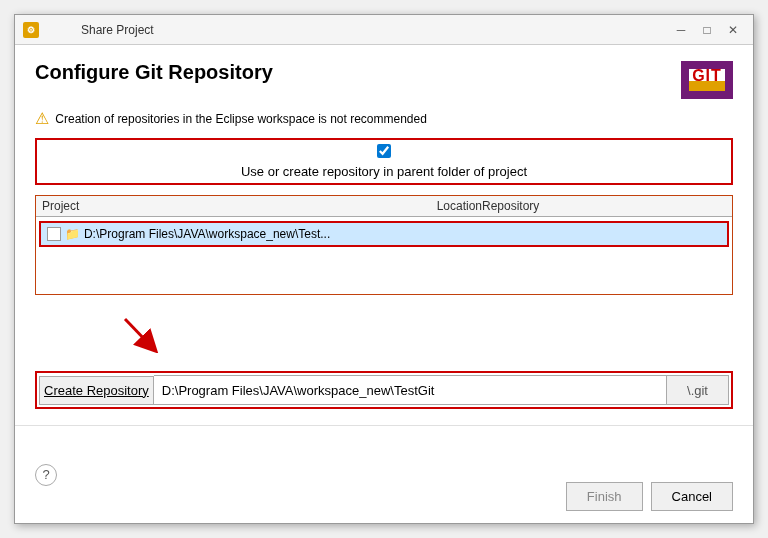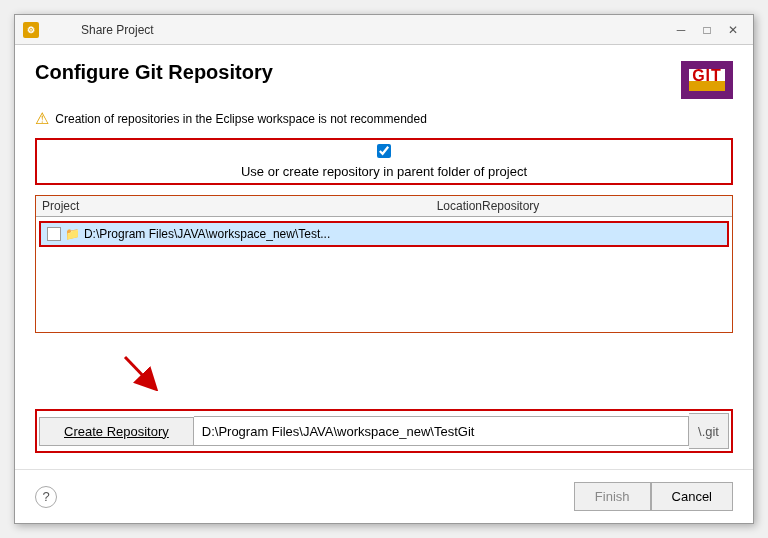--- a/index.html
+++ b/index.html
@@ -208,44 +208,44 @@
       display: flex;
       align-items: center;
       gap: 0;
       border: 2px solid #cc0000;
       padding: 2px;
       background: #fff;
     }
     .create-repo-btn {
       background: #f0f0f0;
       border: 1px solid #aaa;
-      padding: 6px 24px;
+      padding: 6px 4px;
       cursor: pointer;
       font-size: 13px;
       color: #000;
       text-decoration: underline;
       white-space: nowrap;
     }
     .create-repo-input {
       flex: 1;
       border: 1px solid #aaa;
       border-left: none;
       padding: 5px 8px;
       font-size: 13px;
       outline: none;
       height: 30px;
     }
     .git-suffix {
       background: #f0f0f0;
       border: 1px solid #aaa;
       border-left: none;
-      padding: 5px 9px;
+      padding: 5px 20px;
       font-size: 13px;
       color: #555;
-      height: 36px;
+      height: 30px;
       display: flex;
       align-items: center;
     }
 
     .footer {
       padding: 12px 20px;
       border-top: 1px solid #e0e0e0;
       display: flex;
       align-items: center;
       justify-content: space-between;
@@ -262,20 +262,22 @@
       background: transparent;
       cursor: pointer;
       font-size: 13px;
       color: #555;
       display: flex;
       align-items: center;
       justify-content: center;
     }
     .footer-right {
       display: flex;
+      gap: 8px;
+      margin-top: 44px;
     }
     .footer-btn {
       padding: 6px 20px;
       border: 1px solid #aaa;
       background: #f0f0f0;
       cursor: pointer;
       font-size: 13px;
       color: #888;
     }
     .footer-btn.cancel {

